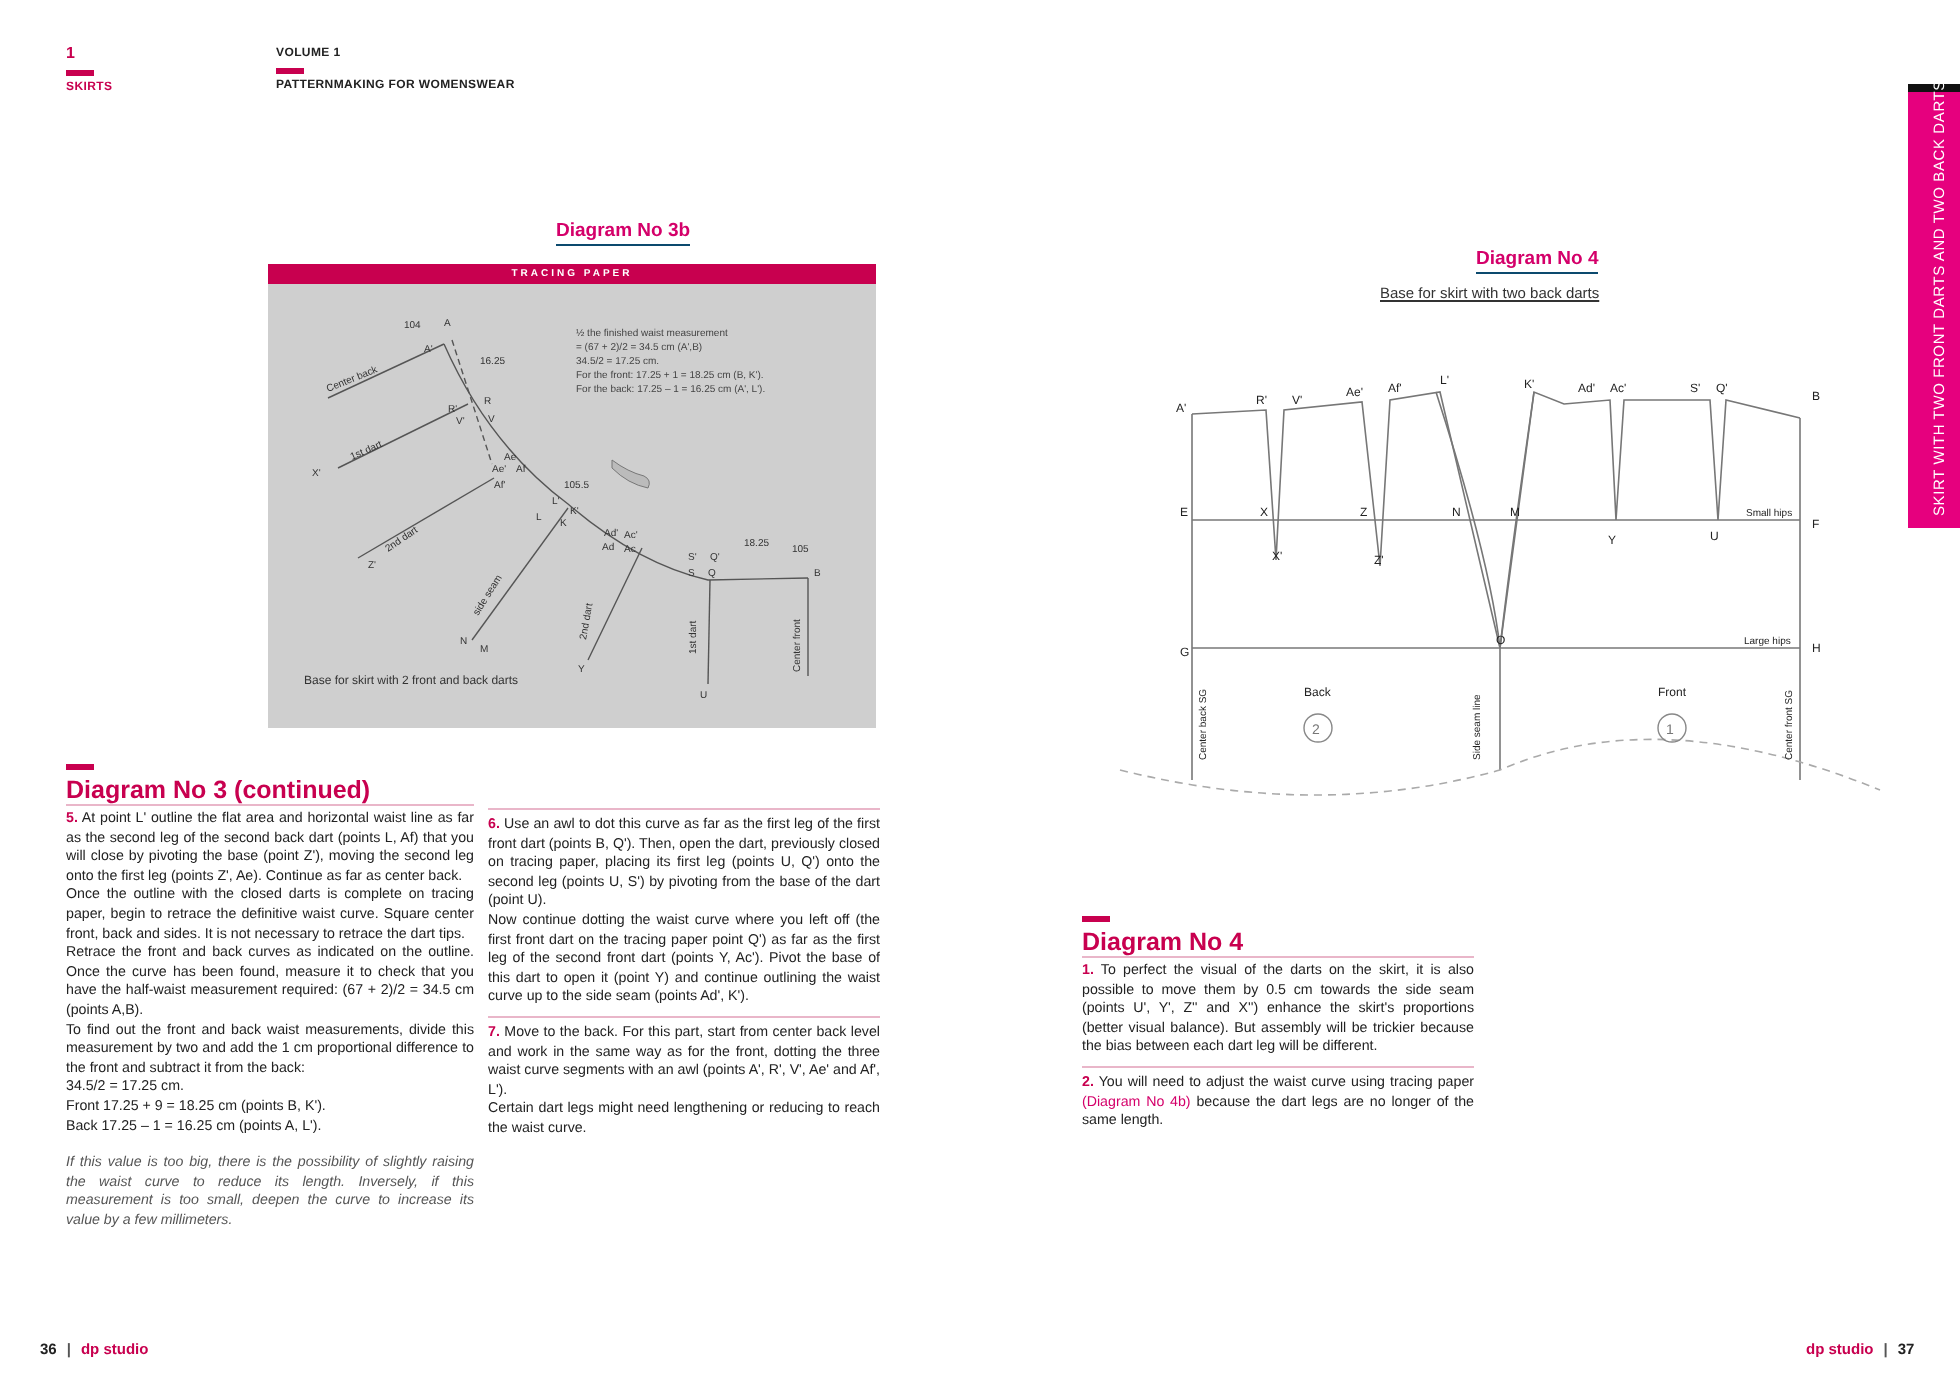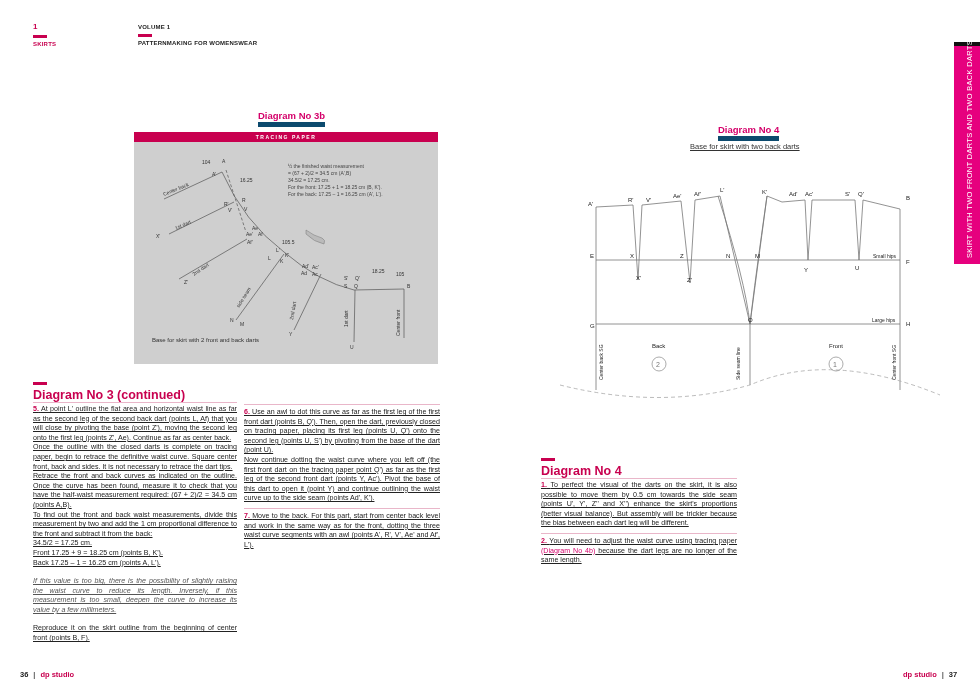--- a/index.html
+++ b/index.html
@@ -4,33 +4,33 @@
 <style>
   * { box-sizing: border-box; margin: 0; padding: 0; }
   html, body { width: 980px; height: 700px; background: #ffffff; overflow: hidden; }
   body { position: relative; font-family: "Liberation Sans", sans-serif; color: #222; }
 
   .hdr { position: absolute; font-size: 6px; font-weight: bold; letter-spacing: 0.2px; }
   .hdr .num { color: #c8004f; font-size: 8px; }
   .hdr .bar { display: block; width: 14px; height: 3px; background: #c8004f; margin: 4px 0 3px; }
   .hdr .pink { color: #c8004f; }
 
-  .diag-title { position: absolute; font-size: 9.5px; font-weight: bold; color: #d4006a; border-bottom: 5px solid #0c4a6e; padding-bottom: 1px; }
+  .diag-title { position: absolute; font-size: 9.5px; font-weight: bold; color: #d4006a; border-bottom: 1px solid #0c4a6e; padding-bottom: 1px; margin-left: 20px; }
   .diag-sub { position: absolute; font-size: 7.5px; color: #333; text-decoration: underline; }
 
   .tracing { position: absolute; left: 134px; top: 132px; width: 304px; height: 232px; background: #cfcfcf; }
   .tracing .band { height: 10px; background: #c8004f; color: #fff; font-size: 5px; font-weight: bold; letter-spacing: 1.5px; text-align: center; line-height: 10px; }
   .tracing svg { position: absolute; left: 0; top: 10px; }
 
   .section-bar { position: absolute; width: 14px; height: 3px; background: #c8004f; }
   .section-title { position: absolute; font-size: 12.5px; font-weight: bold; color: #c8004f; text-align: center; }
   .rule { position: absolute; height: 1px; background: #e9b6c9; }
 
   .col { position: absolute; font-size: 7.1px; line-height: 9.6px; text-align: justify; color: #222; }
-  .col p { margin: 0; text-decoration: underline; }
+  .col p { margin: 0; }
   .col .step { color: #c8004f; font-weight: bold; }
   .col .it { font-style: italic; color: #555; }
   .col .gap { height: 9px; }
   .col .sep { height: 1px; background: #e9b6c9; margin: 4px 0 3px; }
   .col .link { color: #d4006a; }
 
   .side-tab { position: absolute; left: 954px; top: 42px; width: 26px; height: 222px; background: #e6007e; border-top: 4px solid #111; }
   .side-tab span { position: absolute; left: 6px; bottom: 6px; transform-origin: left bottom; transform: rotate(-90deg) translate(0, 14px); white-space: nowrap; color: #fff; font-size: 7.5px; letter-spacing: 0.3px; width: 210px; }
 
   .footer { position: absolute; top: 670px; font-size: 7.5px; font-weight: bold; }
@@ -132,29 +132,29 @@
   <p><span class="step">5.</span> <span>At point L' outline the flat area and horizontal waist line as far as the second leg of the second back dart (points L, Af) that you will close by pivoting the base (point Z'), moving the second leg onto the first leg (points Z', Ae). Continue as far as center back.</span></p>
   <p>Once the outline with the closed darts is complete on tracing paper, begin to retrace the definitive waist curve. Square center front, back and sides. It is not necessary to retrace the dart tips.</p>
   <p>Retrace the front and back curves as indicated on the outline. Once the curve has been found, measure it to check that you have the half-waist measurement required: (67 + 2)/2 = 34.5 cm (points A,B).</p>
   <p>To find out the front and back waist measurements, divide this measurement by two and add the 1 cm proportional difference to the front and subtract it from the back:</p>
   <p>34.5/2 = 17.25 cm.</p>
   <p>Front 17.25 + 9 = 18.25 cm (points B, K').</p>
   <p>Back 17.25 – 1 = 16.25 cm (points A, L').</p>
   <div class="gap"></div>
   <p class="it">If this value is too big, there is the possibility of slightly raising the waist curve to reduce its length. Inversely, if this measurement is too small, deepen the curve to increase its value by a few millimeters.</p>
   <div class="gap"></div>
-  <p>Reproduce it on the skirt outline from the beginning of center front (points B, F).</p>
 </div>
 
 <div class="col" style="left:244px; top:400px; width:196px;">
   <div class="sep"></div>
   <p><span class="step">6.</span> <span>Use an awl to dot this curve as far as the first leg of the first front dart (points B, Q'). Then, open the dart, previously closed on tracing paper, placing its first leg (points U, Q') onto the second leg (points U, S') by pivoting from the base of the dart (point U).</span></p>
   <p>Now continue dotting the waist curve where you left off (the first front dart on the tracing paper point Q') as far as the first leg of the second front dart (points Y, Ac'). Pivot the base of this dart to open it (point Y) and continue outlining the waist curve up to the side seam (points Ad', K').</p>
   <div class="sep"></div>
   <p><span class="step">7.</span> <span>Move to the back. For this part, start from center back level and work in the same way as for the front, dotting the three waist curve segments with an awl (points A', R', V', Ae' and Af', L').</span></p>
+  <p>Certain dart legs might need lengthening or reducing to reach the waist curve.</p>
 </div>
 
 <div class="diag-title" style="left:718px; top:124px;">Diagram No 4</div>
 <div class="diag-sub" style="left:690px; top:142px;">Base for skirt with two back darts</div>
 
 <svg style="position:absolute; left:540px; top:180px;" width="410" height="220" viewBox="0 0 410 220">
   <g stroke="#777" stroke-width="0.8" fill="none">
 
     <line x1="56" y1="27" x2="56" y2="210"></line>
     <line x1="360" y1="29" x2="360" y2="210"></line>

